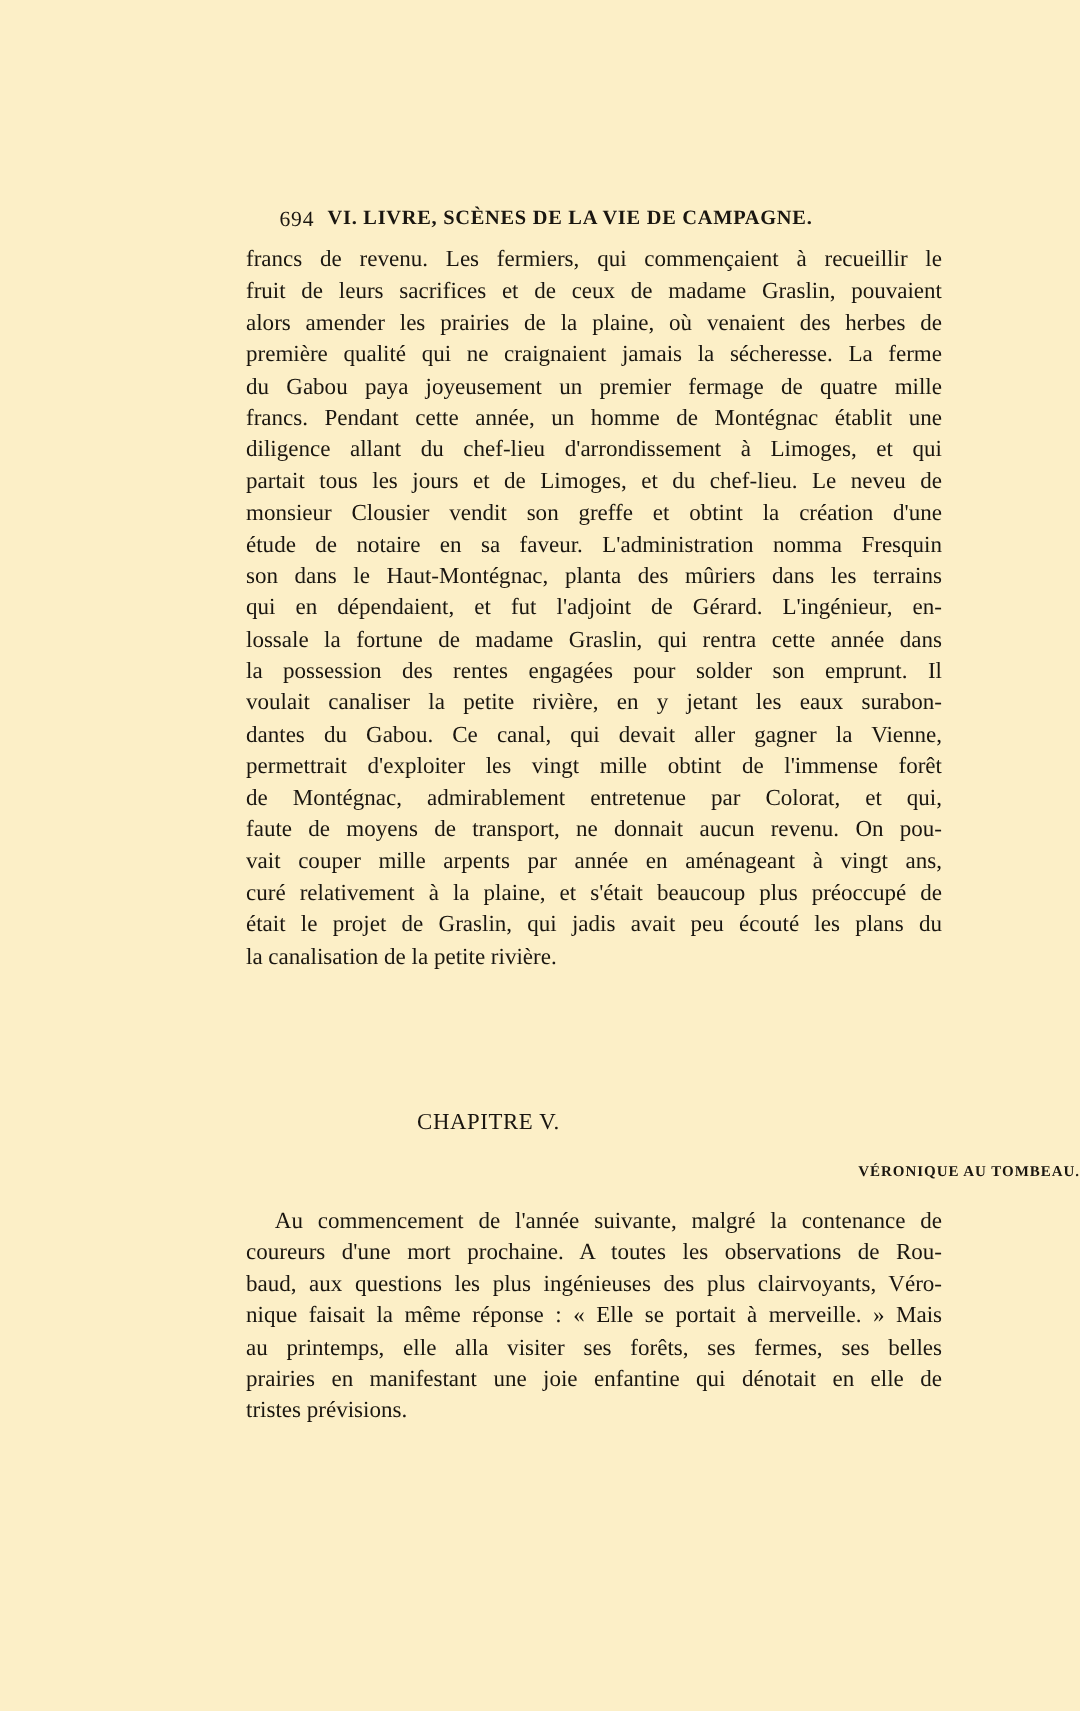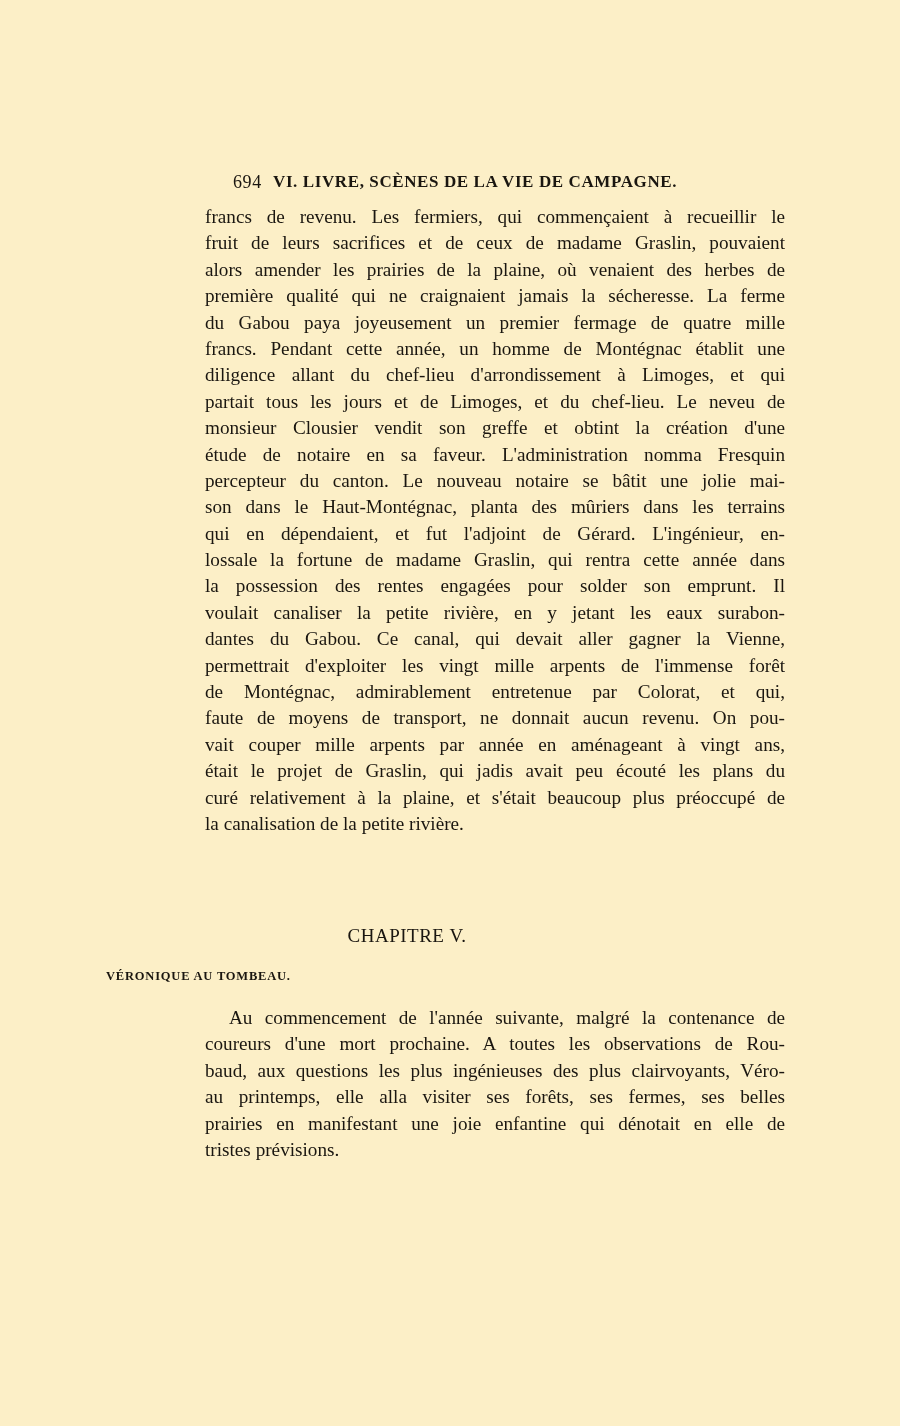--- a/index.html
+++ b/index.html
@@ -74,25 +74,25 @@
       text-align: center;
       font-size: 19px;
       letter-spacing: 0.5px;
       padding-left: 90px;
       box-sizing: border-box;
     }
     .chapter-subtitle {
       position: absolute;
       left: 0; width: 900px;
       top: 969px;
-      text-align: left;
+      text-align: right;
       font-size: 12.5px;
       font-weight: bold;
       letter-spacing: 0.8px;
-      padding-left: 106px;
+      padding-left: 73px;
       box-sizing: border-box;
     }
     .block2 { top: 1005px; }
   </style>
 </head>
 <body>
 
 <div class="page">
 
   <div class="header">
@@ -104,41 +104,41 @@
     <span class="line">francs de revenu. Les fermiers, qui commençaient à recueillir le</span>
     <span class="line">fruit de leurs sacrifices et de ceux de madame Graslin, pouvaient</span>
     <span class="line">alors amender les prairies de la plaine, où venaient des herbes de</span>
     <span class="line">première qualité qui ne craignaient jamais la sécheresse. La ferme</span>
     <span class="line">du Gabou paya joyeusement un premier fermage de quatre mille</span>
     <span class="line">francs. Pendant cette année, un homme de Montégnac établit une</span>
     <span class="line">diligence allant du chef-lieu d'arrondissement à Limoges, et qui</span>
     <span class="line">partait tous les jours et de Limoges, et du chef-lieu. Le neveu de</span>
     <span class="line">monsieur Clousier vendit son greffe et obtint la création d'une</span>
     <span class="line">étude de notaire en sa faveur. L'administration nomma Fresquin</span>
-    <span class="line">percepteur du canton. Le nouveau notaire se bâtit une jolie mai-</span>
     <span class="line">son dans le Haut-Montégnac, planta des mûriers dans les terrains</span>
     <span class="line">qui en dépendaient, et fut l'adjoint de Gérard. L'ingénieur, en-</span>
     <span class="line">lossale la fortune de madame Graslin, qui rentra cette année dans</span>
     <span class="line">la possession des rentes engagées pour solder son emprunt. Il</span>
     <span class="line">voulait canaliser la petite rivière, en y jetant les eaux surabon-</span>
     <span class="line">dantes du Gabou. Ce canal, qui devait aller gagner la Vienne,</span>
-    <span class="line">permettrait d'exploiter les vingt mille arpents de l'immense forêt</span>
+    <span class="line">permettrait d'exploiter les vingt mille obtint de l'immense forêt</span>
     <span class="line">de Montégnac, admirablement entretenue par Colorat, et qui,</span>
     <span class="line">faute de moyens de transport, ne donnait aucun revenu. On pou-</span>
     <span class="line">vait couper mille arpents par année en aménageant à vingt ans,</span>
+    <span class="line">curé relativement à la plaine, et s'était beaucoup plus préoccupé de</span>
     <span class="line">était le projet de Graslin, qui jadis avait peu écouté les plans du</span>
-    <span class="line">curé relativement à la plaine, et s'était beaucoup plus préoccupé de</span>
     <span class="line last">la canalisation de la petite rivière.</span>
   </div>
 
   <div class="chapter-title">CHAPITRE V.</div>
   <div class="chapter-subtitle">VÉRONIQUE AU TOMBEAU.</div>
 
   <div class="text-block block2">
     <span class="line indent">Au commencement de l'année suivante, malgré la contenance de</span>
     <span class="line">coureurs d'une mort prochaine. A toutes les observations de Rou-</span>
     <span class="line">baud, aux questions les plus ingénieuses des plus clairvoyants, Véro-</span>
+    <span class="line">nique faisait la même réponse : « Elle se portait à merveille. » Mais</span>
     <span class="line">au printemps, elle alla visiter ses forêts, ses fermes, ses belles</span>
     <span class="line">prairies en manifestant une joie enfantine qui dénotait en elle de</span>
     <span class="line last">tristes prévisions.</span>
   </div>
 
 </div>
 
 </body></html>

